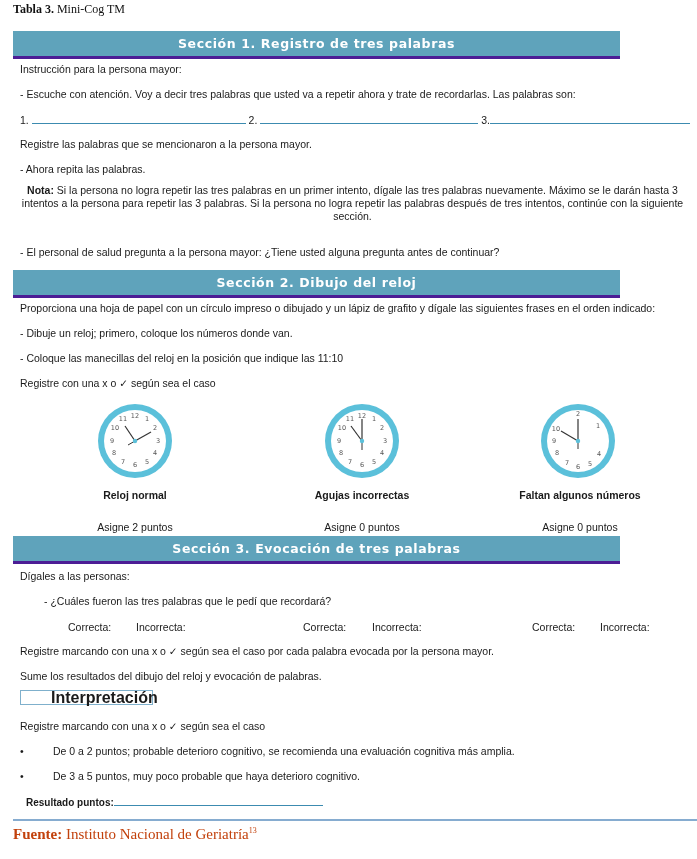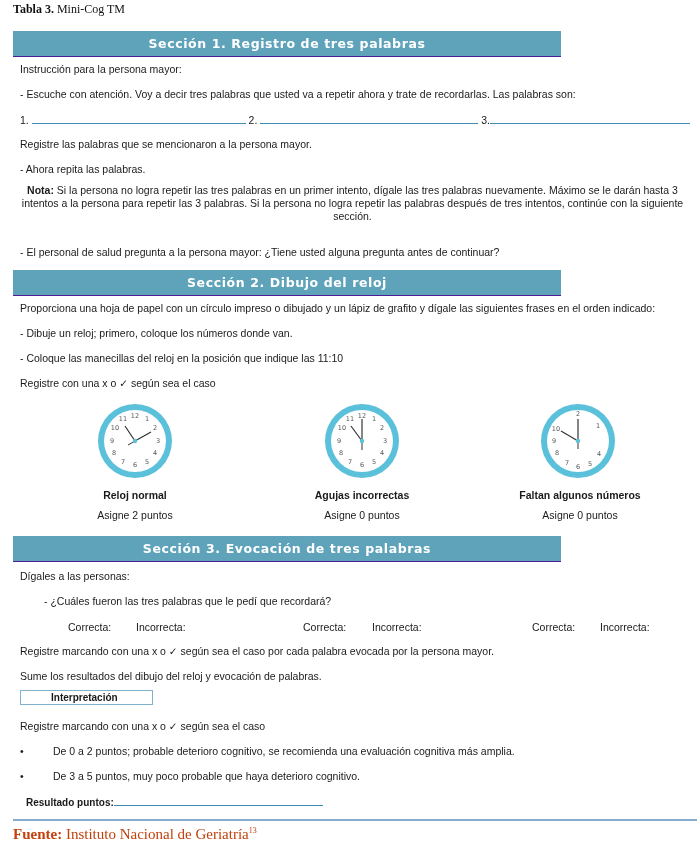--- a/index.html
+++ b/index.html
@@ -1,32 +1,32 @@
 <!DOCTYPE html>
 <html><head>
 <meta charset="utf-8">
 <style>
   html, body { margin: 0; padding: 0; background: #ffffff; }
   body { width: 697px; height: 859px; position: relative; overflow: hidden;
          font-family: "Liberation Sans", sans-serif; color: #1a1a1a; }
   .abs { position: absolute; }
   .title { left: 13px; top: 2px; font-family: "Liberation Serif", serif; font-size: 12px; color: #111; }
   .title b { font-weight: bold; }
-  .sec-bar { left: 13px; width: 548px; height: 25px; background: #5fa3bb;
+  .sec-bar { left: 13px; width: 607px; height: 25px; background: #5fa3bb;
              color: #ffffff; font-family: "DejaVu Sans", sans-serif; font-weight: bold;
              font-size: 12.5px; letter-spacing: 0.6px; text-align: center; line-height: 25px;
-             border-bottom: 1px solid #4c1d95; }
+             border-bottom: 3px solid #4c1d95; }
   .t { font-size: 10.5px; left: 20px; white-space: nowrap; }
   .para { font-size: 10.5px; left: 20px; width: 665px; line-height: 13px; text-align: center; }
   .blank { display: inline-block; border-bottom: 1px solid #3c8bb0; height: 10px; vertical-align: baseline; }
   .clock-wrap { width: 200px; text-align: center; }
   .clock-cap-b { font-size: 10.5px; font-weight: bold; }
-  .clock-cap { font-size: 10.5px; margin-top: 8px; }
+  .clock-cap { font-size: 10.5px; margin-top: 20px; }
   .interp-box { left: 20px; top: 690px; width: 131px; height: 13px; border: 1px solid #7fb0cc;
-                font-size: 10px; font-weight: bold; line-height: 13px; padding-left: 30px; box-sizing: content-box; width: 101px; }
+                font-size: 16px; font-weight: bold; line-height: 13px; padding-left: 30px; box-sizing: content-box; width: 101px; }
   .bullet { font-size: 10.5px; }
   .hr-bottom { left: 13px; top: 819px; width: 684px; height: 0; border-top: 2px solid #86acd0; }
   .source { left: 13px; top: 826px; font-family: "Liberation Serif", serif; font-size: 15px; color: #c2410c; }
   sup { font-size: 8px; }
 </style>
 </head>
 <body>
 
 <div class="abs title">
   <b>Tabla 3.</b>

